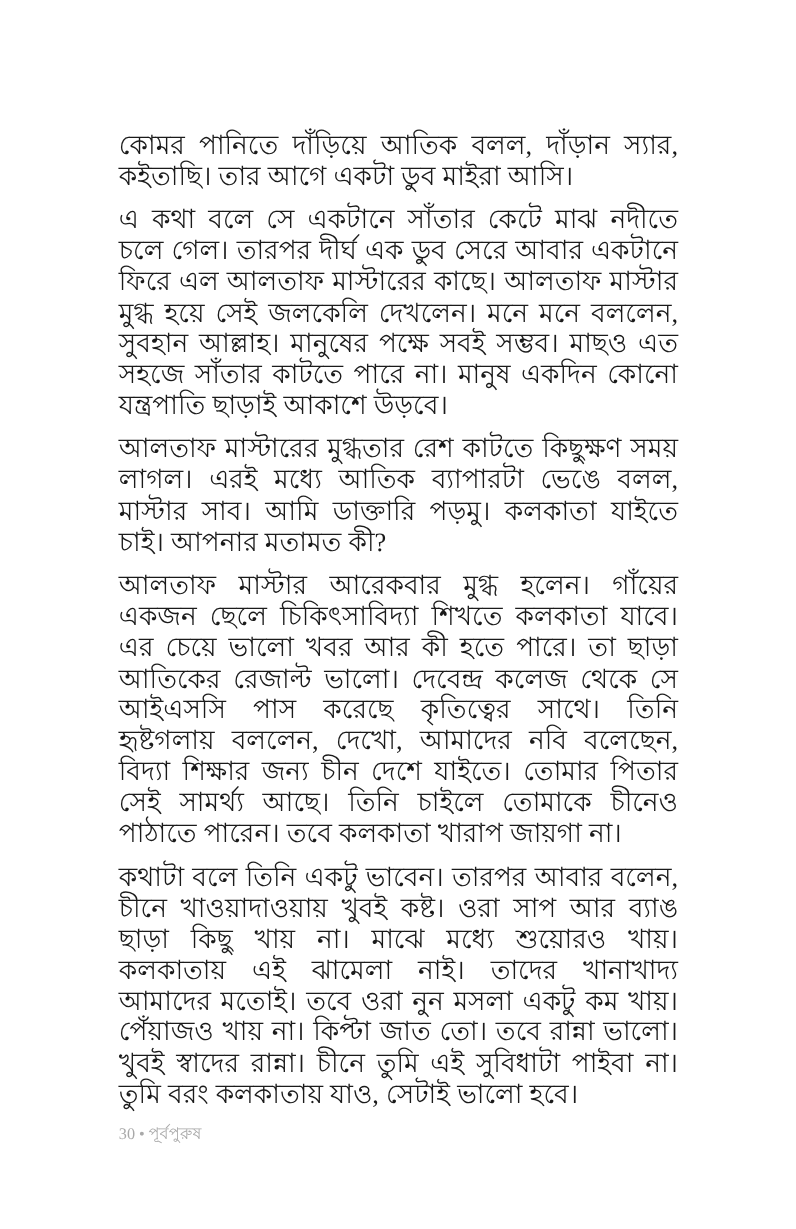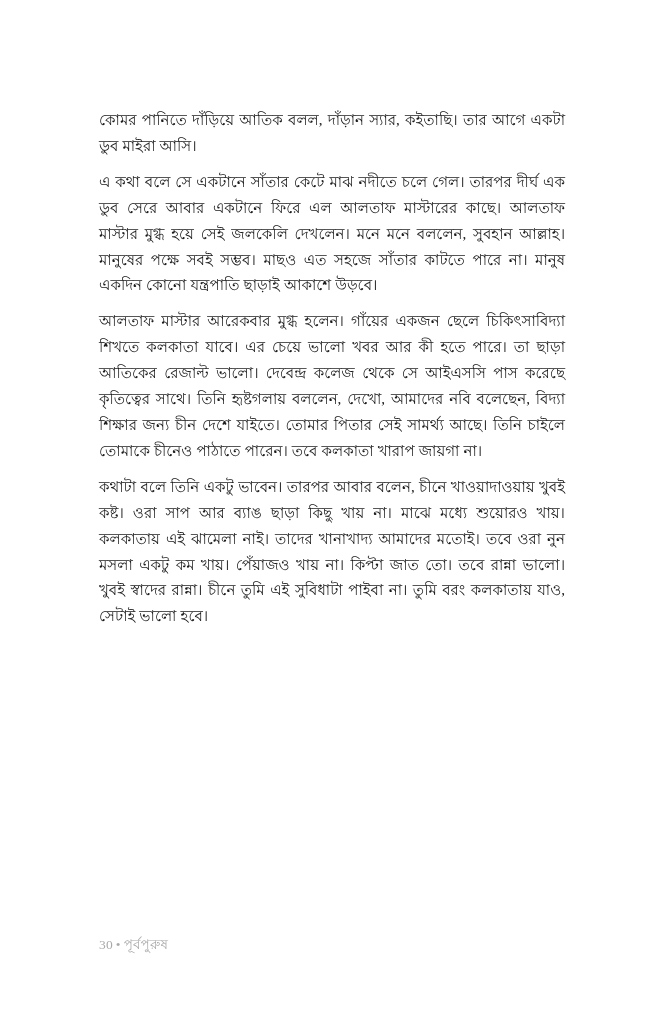--- a/index.html
+++ b/index.html
@@ -17,21 +17,21 @@
     box-sizing: border-box;
   }
   .text-column {
     position: absolute;
     left: 99px;
     top: 108px;
     width: 466px;
   }
   .para {
     font-family: "Liberation Serif", "DejaVu Serif", serif;
-    font-size: 15px;
+    font-size: 22px;
     line-height: 25.9px;
     color: #1a1a1a;
     text-align: justify;
     text-justify: inter-word;
     margin: 0 0 10px 0;
     word-spacing: 0.02em;
     -webkit-font-feature-settings: "kern" 1;
     font-feature-settings: "kern" 1;
   }
   .para:last-child {
@@ -53,20 +53,21 @@
   }
 </style>
 </head>
 <body>
 
 <div class="page">
 
   <div class="text-column">
     <p class="para">কোমর পানিতে দাঁড়িয়ে আতিক বলল, দাঁড়ান স্যার, কইতাছি। তার আগে একটা ডুব মাইরা আসি।</p>
     <p class="para">এ কথা বলে সে একটানে সাঁতার কেটে মাঝ নদীতে চলে গেল। তারপর দীর্ঘ এক ডুব সেরে আবার একটানে ফিরে এল আলতাফ মাস্টারের কাছে। আলতাফ মাস্টার মুগ্ধ হয়ে সেই জলকেলি দেখলেন। মনে মনে বললেন, সুবহান আল্লাহ। মানুষের পক্ষে সবই সম্ভব। মাছও এত সহজে সাঁতার কাটতে পারে না। মানুষ একদিন কোনো যন্ত্রপাতি ছাড়াই আকাশে উড়বে।</p>
+    <p class="para">আলতাফ মাস্টারের মুগ্ধতার রেশ কাটতে কিছুক্ষণ সময় লাগল। এরই মধ্যে আতিক ব্যাপারটা ভেঙে বলল, মাস্টার সাব। আমি ডাক্তারি পড়মু। কলকাতা যাইতে চাই। আপনার মতামত কী?</p>
     <p class="para">আলতাফ মাস্টার আরেকবার মুগ্ধ হলেন। গাঁয়ের একজন ছেলে চিকিৎসাবিদ্যা শিখতে কলকাতা যাবে। এর চেয়ে ভালো খবর আর কী হতে পারে। তা ছাড়া আতিকের রেজাল্ট ভালো। দেবেন্দ্র কলেজ থেকে সে আইএসসি পাস করেছে কৃতিত্বের সাথে। তিনি হৃষ্টগলায় বললেন, দেখো, আমাদের নবি বলেছেন, বিদ্যা শিক্ষার জন্য চীন দেশে যাইতে। তোমার পিতার সেই সামর্থ্য আছে। তিনি চাইলে তোমাকে চীনেও পাঠাতে পারেন। তবে কলকাতা খারাপ জায়গা না।</p>
     <p class="para">কথাটা বলে তিনি একটু ভাবেন। তারপর আবার বলেন, চীনে খাওয়াদাওয়ায় খুবই কষ্ট। ওরা সাপ আর ব্যাঙ ছাড়া কিছু খায় না। মাঝে মধ্যে শুয়োরও খায়। কলকাতায় এই ঝামেলা নাই। তাদের খানাখাদ্য আমাদের মতোই। তবে ওরা নুন মসলা একটু কম খায়। পেঁয়াজও খায় না। কিপ্টা জাত তো। তবে রান্না ভালো। খুবই স্বাদের রান্না। চীনে তুমি এই সুবিধাটা পাইবা না। তুমি বরং কলকাতায় যাও, সেটাই ভালো হবে।</p>
   </div>
 
   <div class="footer">
     <span>30</span><span class="sep">•</span><span>পূর্বপুরুষ</span>
   </div>
 
 </div>
 

